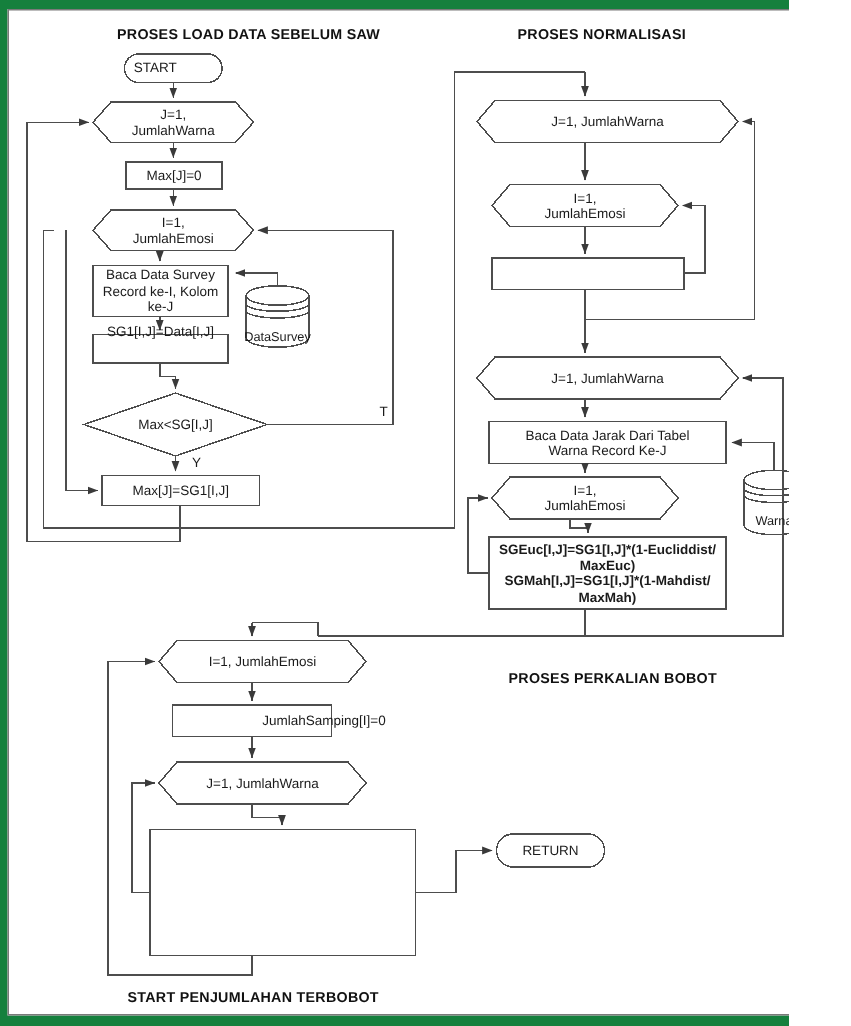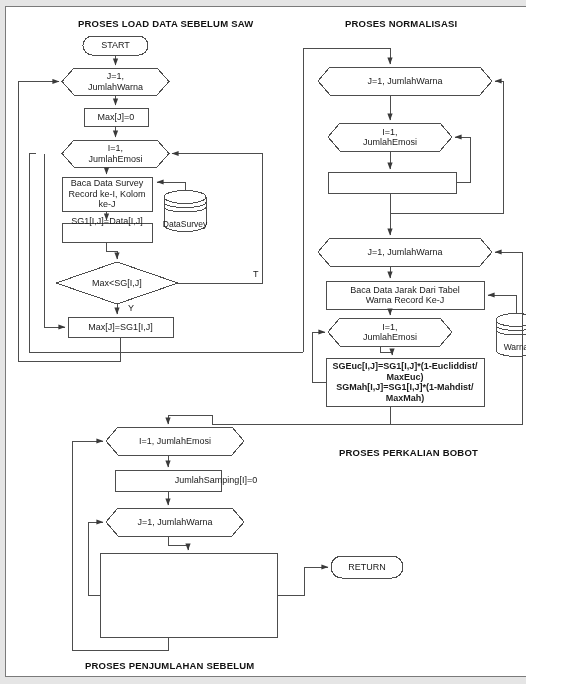--- a/index.html
+++ b/index.html
@@ -1,20 +1,20 @@
 <!DOCTYPE html>
 <html><head>
 <meta charset="utf-8">
 <style>
   html,body{margin:0;padding:0;background:#ffffff;}
   body{font-family:"Liberation Sans",sans-serif;}
   #page{
     position:relative;
     width:526px;height:684px;
-    background:#e5e5e5;
+    background:#15803d;
     overflow:hidden;
   }
   #frame{
     position:absolute;
     left:5px;top:6px;
     width:556px;height:671px;
     border:1px solid #7a7a7a;
     box-sizing:border-box;
     background:#ffffff;
   }
@@ -178,23 +178,23 @@
       <path d="M168,637 L168,650 L72,650 L72,441 L103,441" marker-end="url(#arr)"></path>
 
       <path d="M277,595 L304,595 L304,567 L328,567" marker-end="url(#arr)"></path>
 
     </g>
   </svg>
 
   <div class="sect-title" style="left:78px;top:18px;">PROSES LOAD DATA SEBELUM SAW</div>
   <div class="sect-title" style="left:345px;top:18px;">PROSES NORMALISASI</div>
   <div class="sect-title" style="left:339px;top:447px;">PROSES PERKALIAN BOBOT</div>
-  <div class="sect-title" style="left:85px;top:660px;">PROSES PENJUMLAHAN SEBELUM</div>
-
-  <div class="nodetext" style="left:83px;top:36px;width:65px;height:19px;text-align:center;">START</div>
+  <div class="sect-title" style="left:85px;top:660px;">START PENJUMLAHAN TERBOBOT</div>
+
+  <div class="nodetext" style="left:71px;top:36px;width:65px;height:19px;text-align:center;">START</div>
   <div class="nodetext" style="left:62px;top:68px;width:107px;height:27px;">J=1,
 JumlahWarna</div>
   <div class="nodetext" style="left:84px;top:108px;width:64px;height:18px;">Max[J]=0</div>
   <div class="nodetext" style="left:62px;top:140px;width:107px;height:27px;">I=1,
 JumlahEmosi</div>
   <div class="nodetext" style="left:62px;top:177px;width:90px;height:34px;">Baca Data Survey
 Record ke-I, Kolom
 ke-J</div>
   <div class="nodetext" style="left:62px;top:212px;width:90px;height:19px;">SG1[I,J]=Data[I,J]</div>
   <div class="nodetext" style="left:66px;top:273px;width:102px;height:20px;">Max&lt;SG[I,J]</div>

